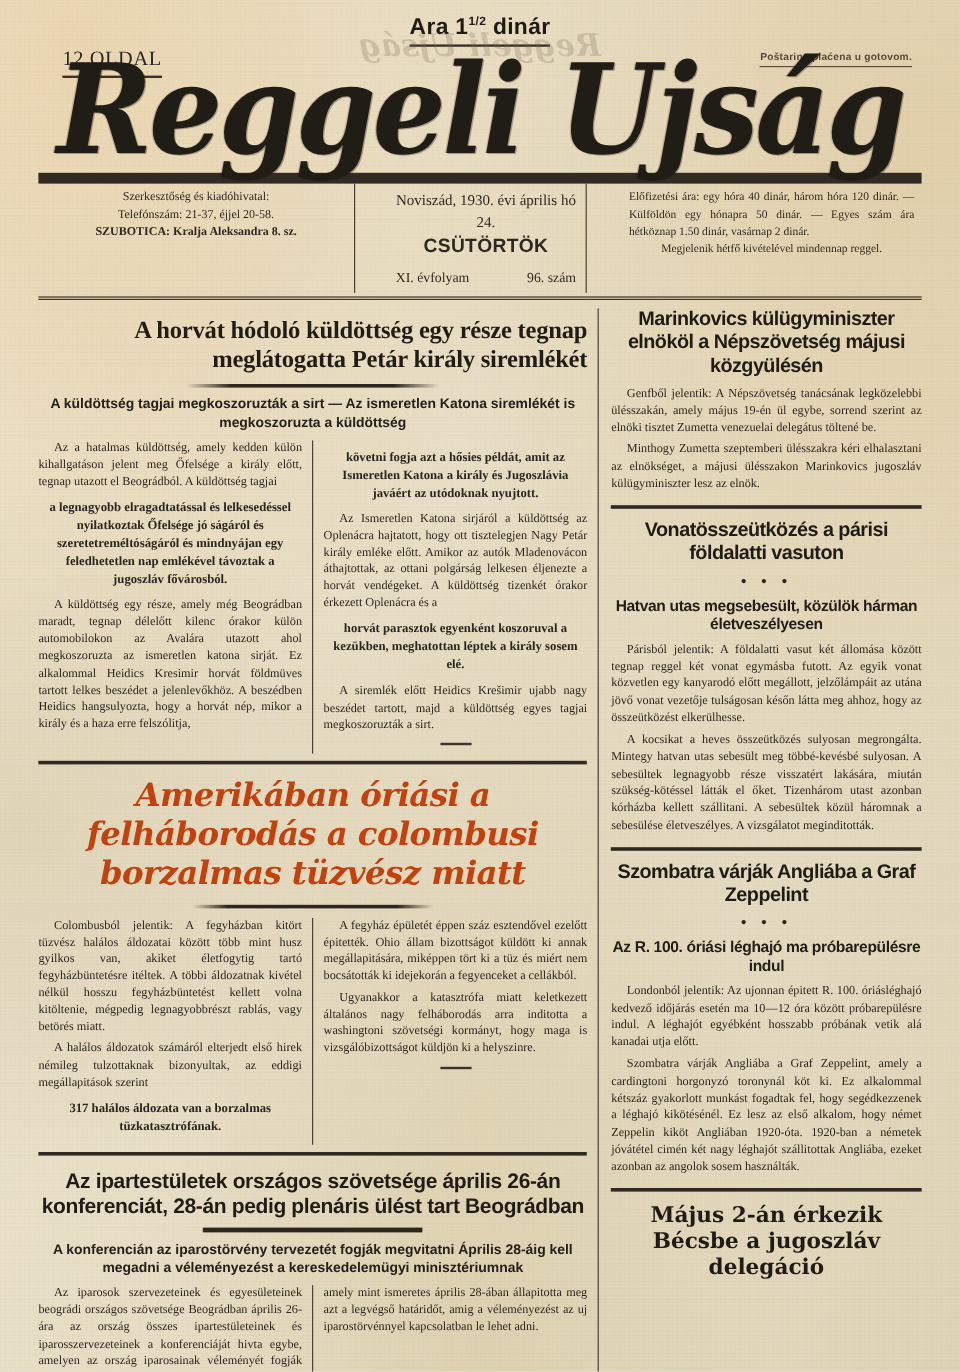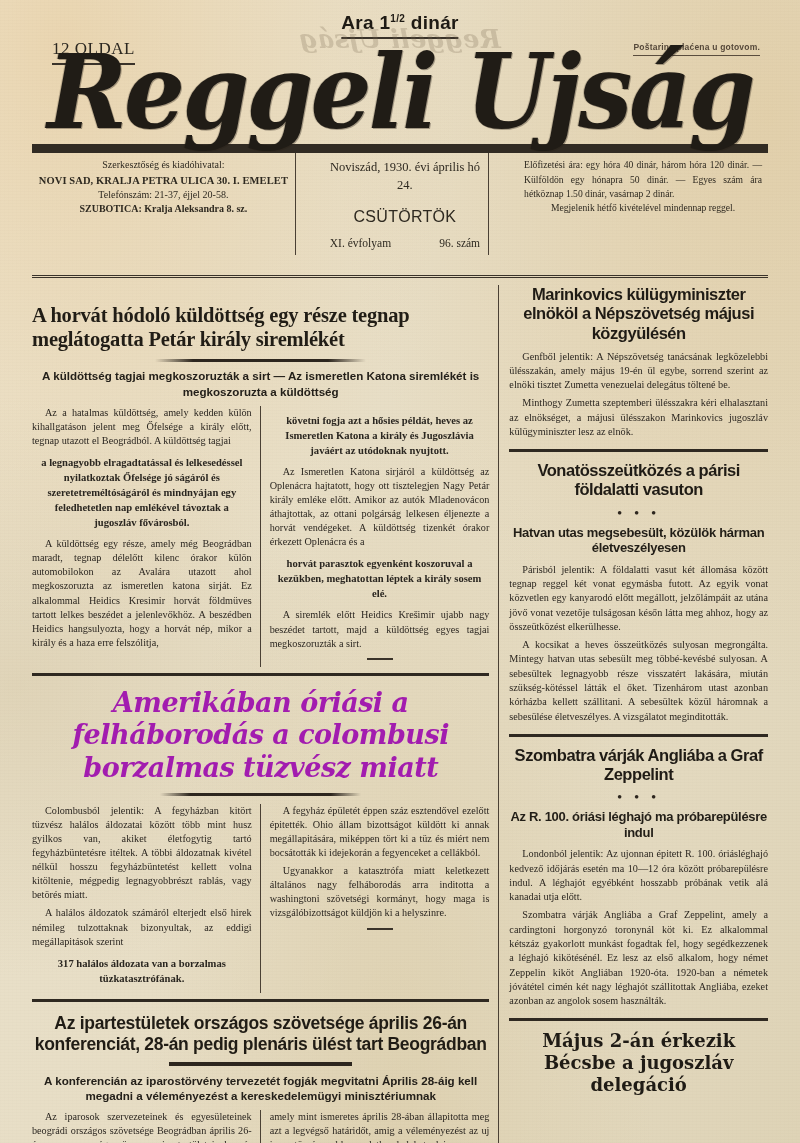--- a/index.html
+++ b/index.html
@@ -54,41 +54,41 @@
   }
   .masthead .ghost{
     position:absolute;left:0;right:0;top:-22px;text-align:center;
     font-family:"DejaVu Serif",serif;font-style:italic;font-weight:bold;font-size:26px;
     color:rgba(120,105,80,.25);transform:scaleX(-1);
     pointer-events:none;
   }
   .mast-rule{height:9px;background:#312b23;margin:6px 14px 0 14px;}
 
   
-  .imprint{display:flex;margin:0 14px;border-bottom:3px double #3a332a;padding-bottom:20px;gap:26px;}
+  .imprint{display:flex;margin:0 14px;border-bottom:3px double #3a332a;padding-bottom:3px;gap:26px;}
   .imprint .cell{padding:5px 6px 4px;font-size:10px;line-height:1.45;text-align:center;color:#2e2920;}
   .imprint .c1{width:39%;border-right:1.5px solid #4a4034;}
   .imprint .c2{width:24%;border-right:1.5px solid #4a4034;}
   .imprint .c3{width:37%;text-align:justify;font-size:9.6px;line-height:1.5;padding-left:9px;}
   .imprint .c3 .last{text-align:center;display:block;}
   .imprint .addr{font-size:10.5px;letter-spacing:.1px;}
   .imprint .blk{font-weight:bold;}
   .date{font-size:12.5px;}
-  .dow{font-family:"Liberation Sans",sans-serif;font-weight:normal;font-size:16px;margin:11px 0 6px;letter-spacing:.3px;}
+  .dow{font-family:"Liberation Sans",sans-serif;font-weight:bold;font-size:16px;margin:0 0 6px;letter-spacing:.3px;}
   .volrow{display:flex;justify-content:space-between;font-size:11.5px;padding:0 2px;}
 
   
   .content{display:flex;margin:7px 14px 0 14px;}
   .left-block{width:63.5%;padding-right:9px;box-sizing:border-box;border-right:1.5px solid #4a4034;}
   .right-block{width:36.5%;padding-left:10px;box-sizing:border-box;}
 
   
   h1.hl{
     font-family:"Liberation Serif",serif;font-weight:bold;
-    font-size:20.5px;line-height:1.17;text-align:left;margin:19px 0 0;color:#211d16;
+    font-size:20.5px;line-height:1.17;text-align:right;margin:8px 0 0;color:#211d16;
     letter-spacing:-.2px;
   }
   .hl-rule{width:46%;margin:7px auto 6px;height:3px;
     background:linear-gradient(90deg,rgba(45,38,30,0) 0%,#2d261e 18%,#2d261e 82%,rgba(45,38,30,0) 100%);}
   h2.sub{
     font-family:"Liberation Sans",sans-serif;font-weight:bold;
     font-size:11.6px;line-height:1.32;text-align:center;margin:0 0 7px;color:#24201a;
   }
   .dots{text-align:center;letter-spacing:4px;font-size:15px;line-height:.8;margin:4px 0 6px;color:#2d261e;}
 
@@ -102,21 +102,21 @@
     text-indent:13px;color:#2b2620;hyphens:auto;
   }
   p.lead{font-weight:bold;text-indent:0;text-align:center;font-size:10.6px;line-height:1.42;margin:7px 4px 7px;}
   p.nofirst{text-indent:0;}
   .sep{width:26px;height:2px;background:#3a332a;margin:7px auto 7px;}
 
   
   .feature{margin-top:6px;border-top:3px solid #2f2921;padding-top:9px;}
   h1.hl-it{
     font-family:"DejaVu Serif",serif;font-style:italic;font-weight:bold;
-    font-size:27px;line-height:1.2;text-align:center;margin:2px 0 0;color:#a21caf;letter-spacing:-.5px;
+    font-size:27px;line-height:1.2;text-align:center;margin:2px 0 0;color:#c2410c;letter-spacing:-.5px;
   }
   h2.sub-it{
     font-family:"DejaVu Serif",serif;font-style:italic;font-weight:bold;
     font-size:14.6px;line-height:1.28;text-align:center;margin:0 0 9px;color:#231f18;
   }
   .hl-rule2{width:44%;margin:9px auto 8px;height:3px;
     background:linear-gradient(90deg,rgba(45,38,30,0) 0%,#2d261e 15%,#2d261e 85%,rgba(45,38,30,0) 100%);}
 
   
   h1.hl-sans{
@@ -166,21 +166,20 @@
 
   <div class="masthead">
     <div class="ghost">Reggeli Ujság</div>
     <div class="title">Reggeli Ujság</div>
   </div>
   <div class="mast-rule"></div>
 
   <div class="imprint">
     <div class="cell c1">
       <div>Szerkesztőség és kiadóhivatal:</div>
-      <div class="addr blk">NOVI SAD, KRALJA PETRA ULICA 30. I. EMELET</div>
       <div>Telefónszám: 21-37, éjjel 20-58.</div>
       <div class="blk">SZUBOTICA: Kralja Aleksandra 8. sz.</div>
     </div>
     <div class="cell c2">
       <div class="date">Noviszád, 1930. évi április hó 24.</div>
       <div class="dow">CSÜTÖRTÖK</div>
       <div class="volrow">
         <span>XI. évfolyam</span>
         <span>96. szám</span>
       </div>
@@ -199,21 +198,21 @@
         <h1 class="hl">A horvát hódoló küldöttség egy része tegnap meglátogatta Petár király siremlékét</h1>
         <div class="hl-rule"></div>
         <h2 class="sub">A küldöttség tagjai megkoszoruzták a sirt — Az ismeretlen Katona siremlékét is megkoszoruzta a küldöttség</h2>
         <div class="cols2">
           <div class="col">
             <p class="body">Az a hatalmas küldöttség, amely kedden külön kihallgatáson jelent meg Őfelsége a király előtt, tegnap utazott el Beográdból. A küldöttség tagjai</p>
             <p class="lead">a legnagyobb elragadtatással és lelkesedéssel nyilatkoztak Őfelsége jó ságáról és szeretetreméltóságáról és mindnyájan egy feledhetetlen nap emlékével távoztak a jugoszláv fővárosból.</p>
             <p class="body">A küldöttség egy része, amely még Beográdban maradt, tegnap délelőtt kilenc órakor külön automobilokon az Avalára utazott ahol megkoszoruzta az ismeretlen katona sirját. Ez alkalommal Heidics Kresimir horvát földmüves tartott lelkes beszédet a jelenlevőkhöz. A beszédben Heidics hangsulyozta, hogy a horvát nép, mikor a király és a haza erre felszólitja,</p>
           </div>
           <div class="col">
-            <p class="lead">követni fogja azt a hősies példát, heves az Ismeretlen Katona a király és Jugoszlávia javáért az utódoknak nyujtott.</p>
+            <p class="lead">követni fogja azt a hősies példát, amit az Ismeretlen Katona a király és Jugoszlávia javáért az utódoknak nyujtott.</p>
             <p class="body">Az Ismeretlen Katona sirjáról a küldöttség az Oplenácra hajtatott, hogy ott tisztelegjen Nagy Petár király emléke előtt. Amikor az autók Mladenovácon áthajtottak, az ottani polgárság lelkesen éljenezte a horvát vendégeket. A küldöttség tizenkét órakor érkezett Oplenácra és a</p>
             <p class="lead">horvát parasztok egyenként koszoruval a kezükben, meghatottan léptek a király sosem elé.</p>
             <p class="body">A siremlék előtt Heidics Krešimir ujabb nagy beszédet tartott, majd a küldöttség egyes tagjai megkoszoruzták a sirt.</p>
             <div class="sep"></div>
           </div>
         </div>
       </div>
 
       <div class="feature">
         <h1 class="hl-it">Amerikában óriási a felháborodás a colombusi borzalmas tüzvész miatt</h1>

